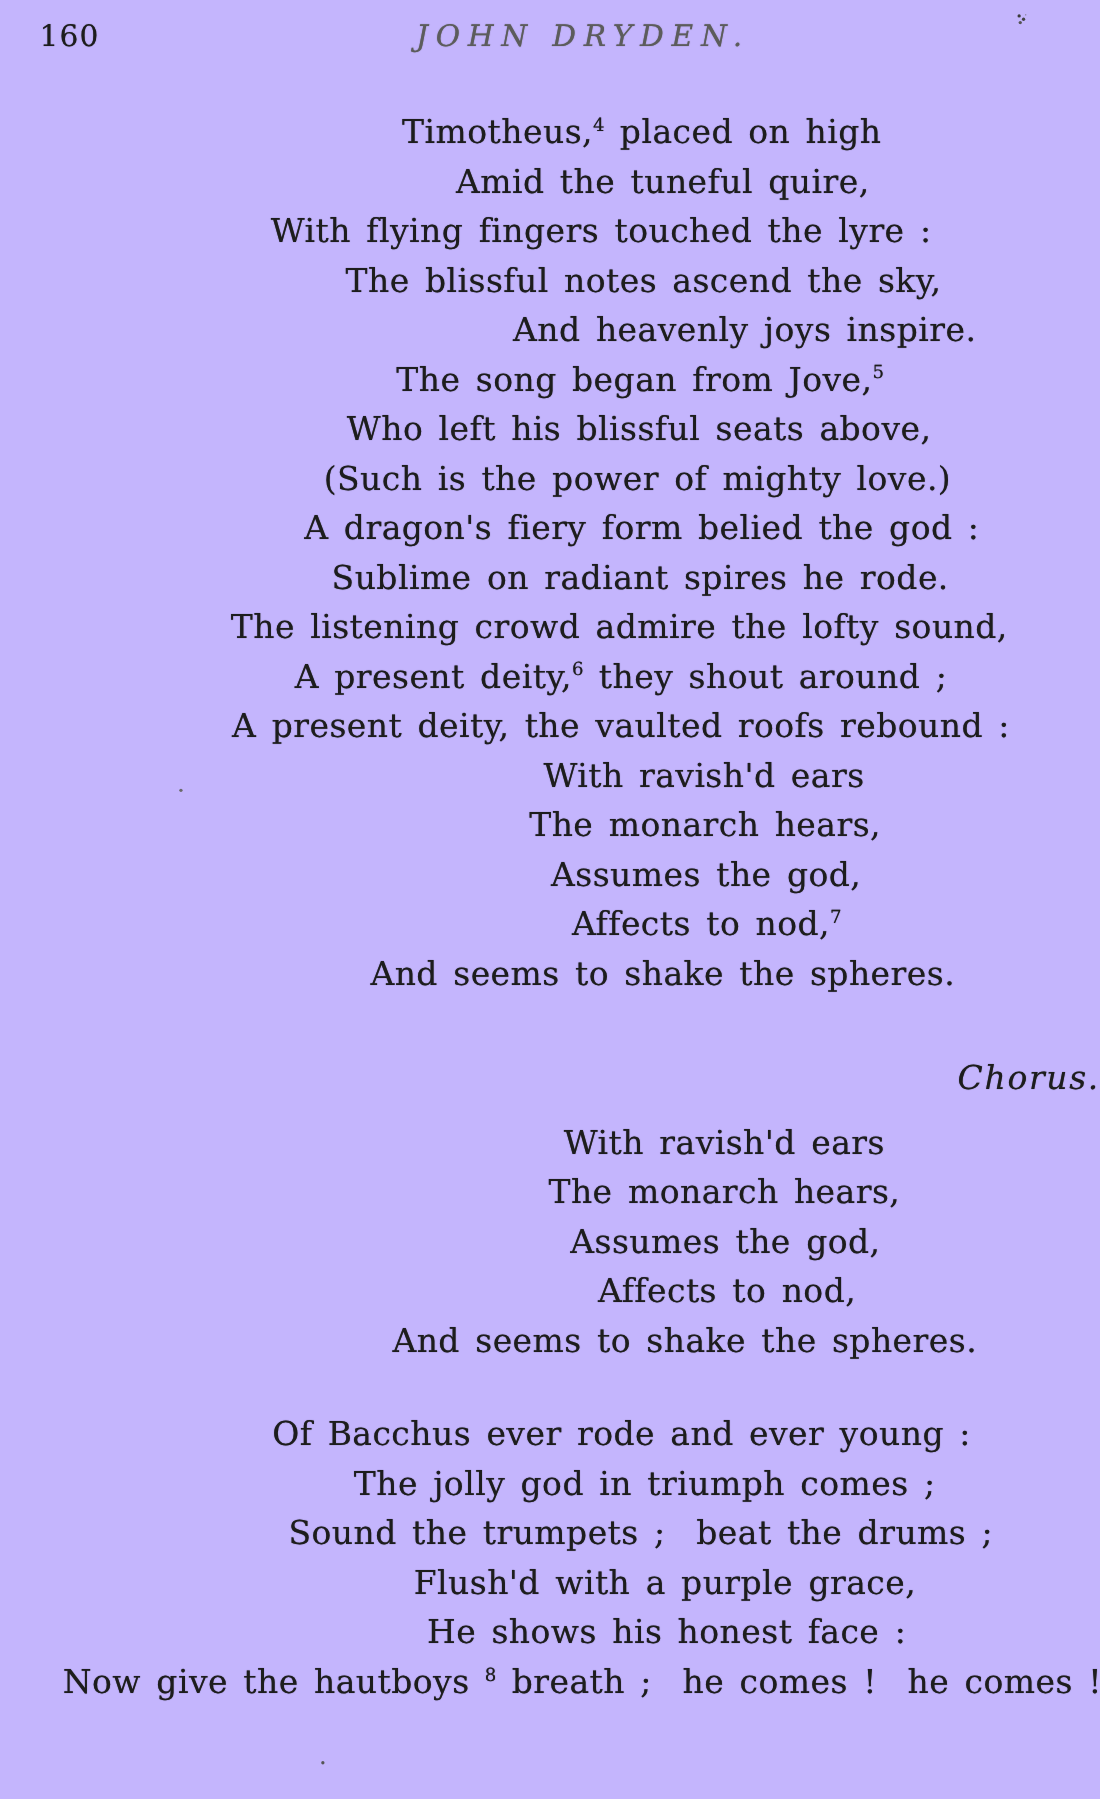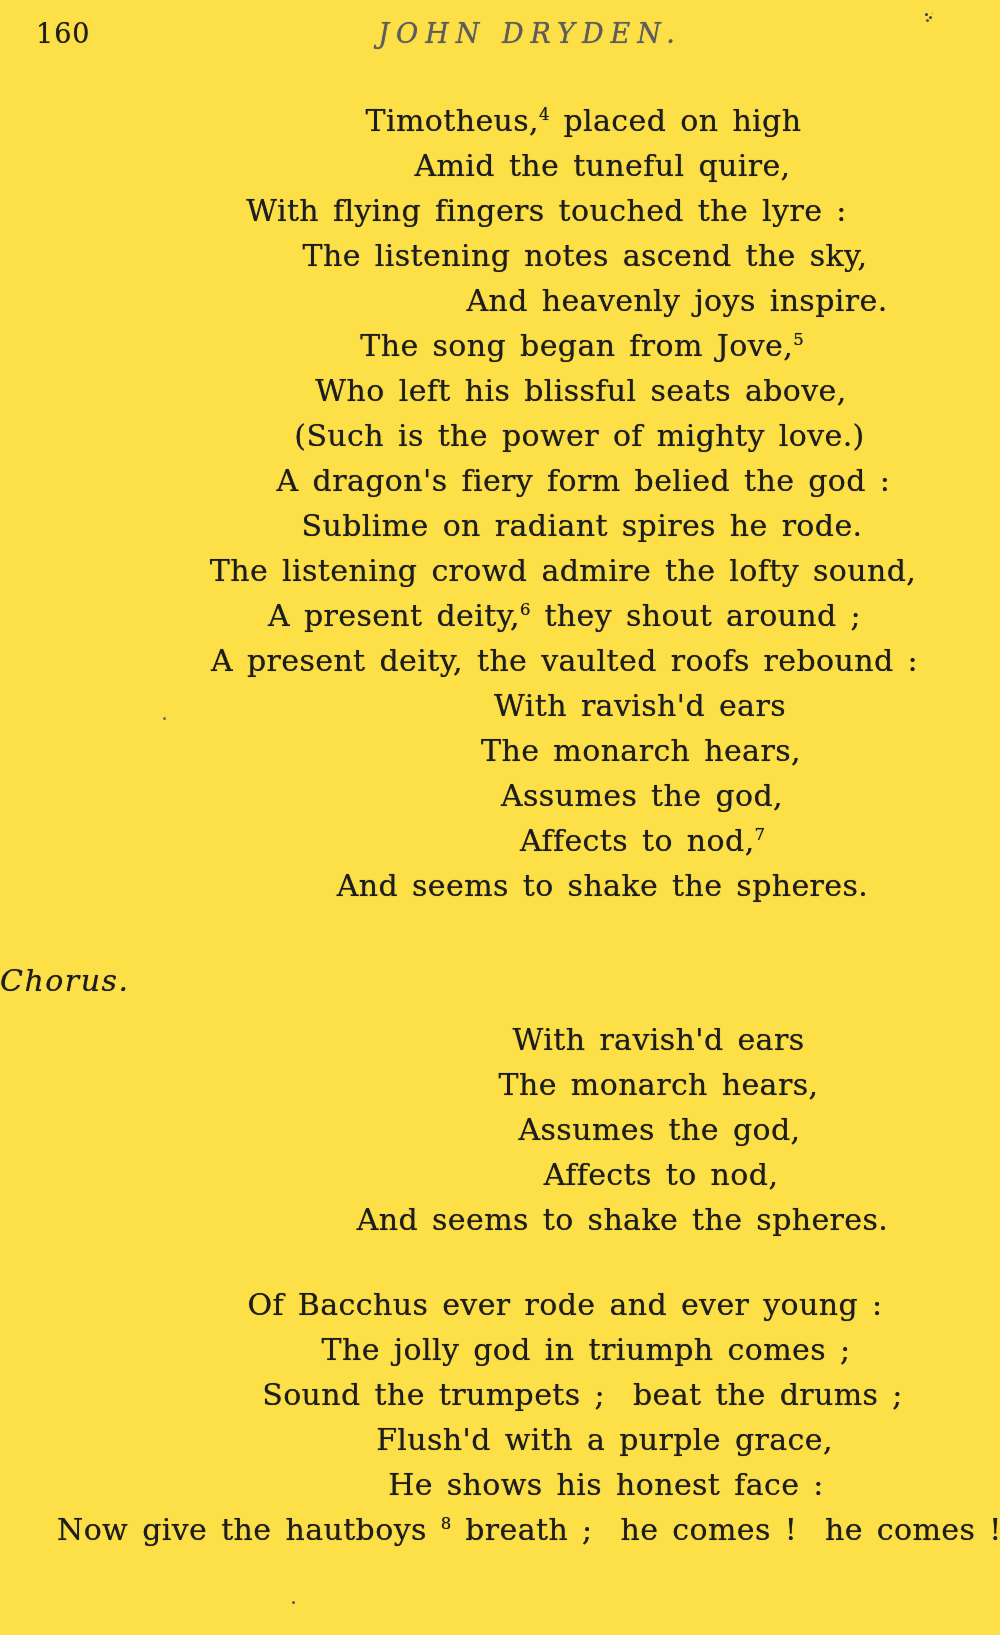--- a/index.html
+++ b/index.html
@@ -4,21 +4,21 @@
 <style>
   html, body {
     margin: 0;
     padding: 0;
     background: #ffffff;
   }
   #page {
     position: relative;
     width: 1000px;
     height: 1635px;
-    background: #fde047;
+    background: #c4b5fd;
     font-family: "DejaVu Serif", serif;
     color: #1d1d1d;
     overflow: hidden;
   }
   
   #page-header {
     position: absolute;
     top: 12px;
     left: 0;
     right: 0;
@@ -56,21 +56,21 @@
     text-align: center;
   }
   #stanza1 { top: 98px; }
   #chorus-heading {
     position: absolute;
     top: 958px;
     left: 0;
     right: 0;
     height: 45px;
     line-height: 45px;
-    text-align: left;
+    text-align: right;
     font-style: italic;
     font-size: 30px;
     letter-spacing: 1.5px;
     text-shadow: 0 0 0.8px rgba(30,30,30,0.75);
   }
   #chorus-lines { top: 1017px; }
   #stanza2 { top: 1282px; }
   .line {
     height: 45px;
     line-height: 45px;
@@ -110,21 +110,21 @@
   </div>
 
   <div class="speck" id="speck-corner"></div>
   <div class="speck" id="speck-mid"></div>
   <div class="speck" id="speck-bottom"></div>
 
   <div class="stanza" id="stanza1">
     <div class="line" style="margin-left:155px"><span>Timotheus,</span><sup>4</sup><span> placed on high</span></div>
     <div class="line" style="margin-left:193px">Amid the tuneful quire,</div>
     <div class="line" style="margin-left:81px">With flying fingers touched the lyre :</div>
-    <div class="line" style="margin-left:158px">The listening notes ascend the sky,</div>
+    <div class="line" style="margin-left:158px">The blissful notes ascend the sky,</div>
     <div class="line" style="margin-left:342px">And heavenly joys inspire.</div>
     <div class="line" style="margin-left:152px"><span>The song began from Jove,</span><sup>5</sup><span></span></div>
     <div class="line" style="margin-left:150px">Who left his blissful seats above,</div>
     <div class="line" style="margin-left:147px">(Such is the power of mighty love.)</div>
     <div class="line" style="margin-left:155px">A dragon's fiery form belied the god :</div>
     <div class="line" style="margin-left:152px">Sublime on radiant spires he rode.</div>
     <div class="line" style="margin-left:114px">The listening crowd admire the lofty sound,</div>
     <div class="line" style="margin-left:117px"><span>A present deity,</span><sup>6</sup><span> they shout around ;</span></div>
     <div class="line" style="margin-left:117px">A present deity, the vaulted roofs rebound :</div>
     <div class="line" style="margin-left:268px">With ravish'd ears</div>

